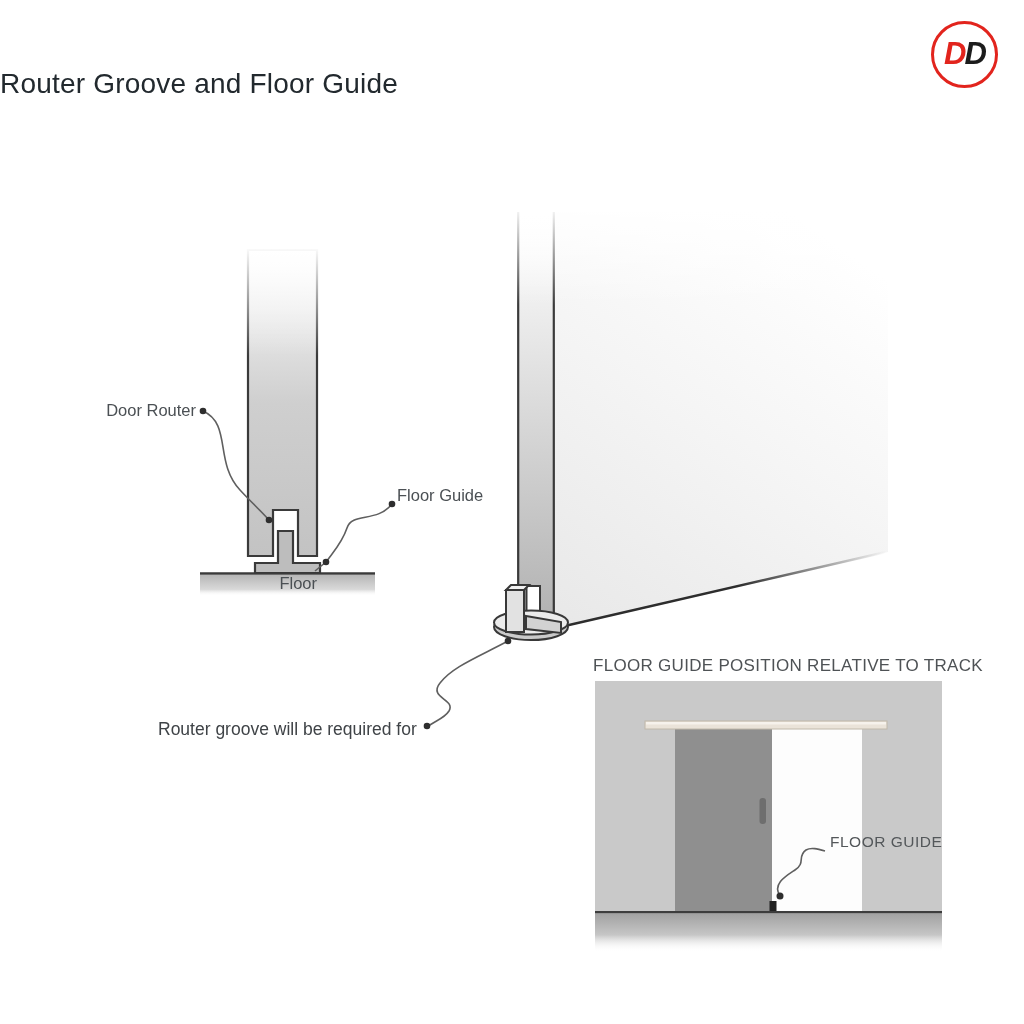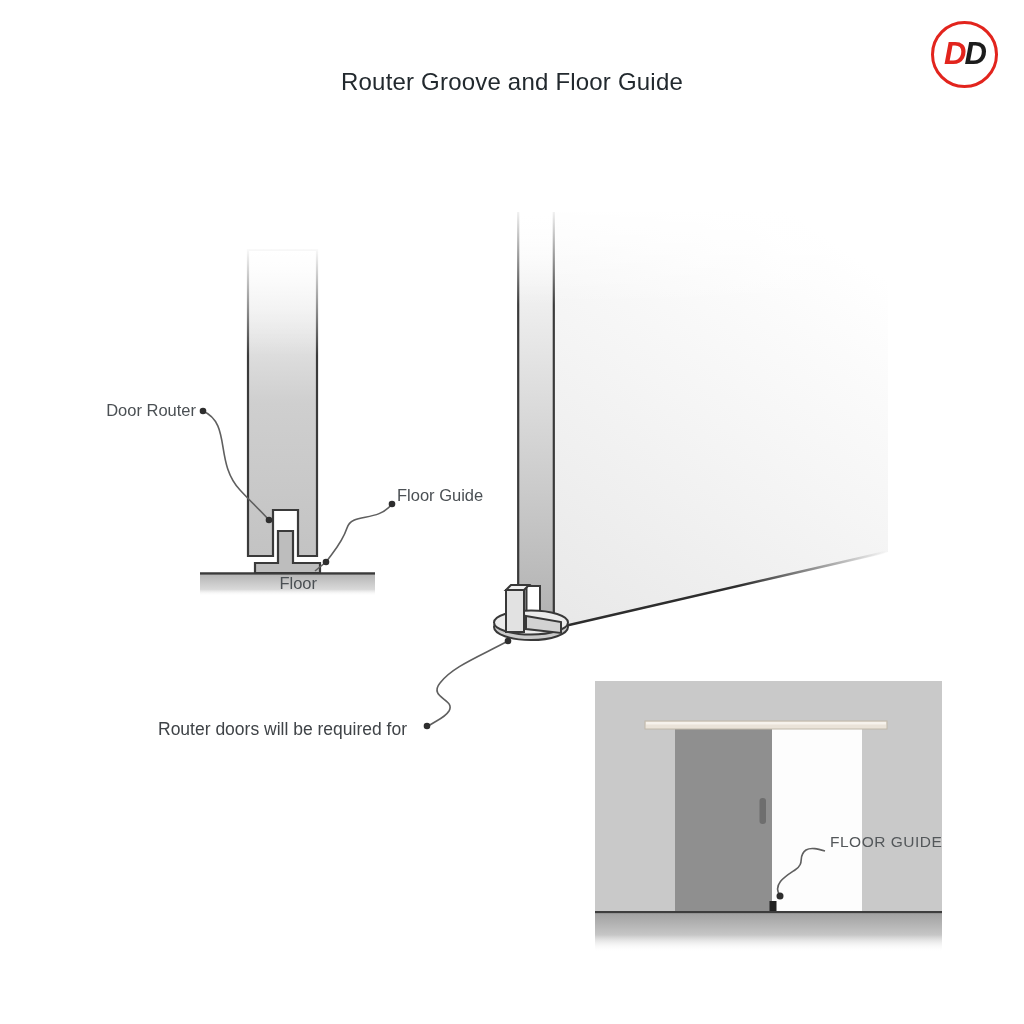--- a/index.html
+++ b/index.html
@@ -7,21 +7,21 @@
     --door-gray:#c6c6c6; --leader:#5f5f5f; --text-dark:#22292e;
     --text-gray:#4b5054; --inset-wall:#c9c9c9; --inset-door:#8f8f8f;
     --track-cream:#eae3d9;
   }
   *{margin:0;padding:0;box-sizing:border-box}
   html,body{background:#fff}
   body{font-family:"Liberation Sans","DejaVu Sans",sans-serif}
   #canvas{position:relative;width:1024px;height:1024px;background:#fff;overflow:hidden}
   #diagram-svg{position:absolute;left:0;top:0}
   .abs{position:absolute}
-  #page-title{left:0;right:0;top:68px;text-align:center;font-size:24px;
+  #page-title{left:0;right:0;top:68px;text-align:left;font-size:28px;
     font-weight:500;color:var(--text-dark);letter-spacing:.2px}
   #brand-logo{left:931px;top:21px;width:67px;height:67px;border:3px solid var(--accent-red);
     border-radius:50%;display:flex;align-items:center;justify-content:center;
     font-weight:bold;font-style:italic;font-size:31px;letter-spacing:-2px;padding-bottom:2px}
   #brand-logo .d1{color:var(--accent-red)}
   #brand-logo .d2{color:var(--logo-dark)}
   .small-label{font-size:16.5px;color:var(--text-gray)}
   #door-router-label{left:88px;top:401px;width:108px;text-align:right}
   #floor-guide-label-left{left:397px;top:486px}
   #floor-label{left:255px;top:574px;width:62px;text-align:right}
@@ -126,18 +126,19 @@
       <span class="d2">D</span>
   </div>
 
   <div class="abs small-label" id="door-router-label">Door Router</div>
 
   <div class="abs small-label" id="floor-guide-label-left">Floor Guide</div>
 
   <div class="abs small-label" id="floor-label">Floor</div>
 
   <div class="abs" id="note-text">
-    <div>Router doors will be required for</div>
+    <div>Router groove will be required for</div>
   </div>
 
+  <div class="abs" id="inset-heading">FLOOR GUIDE POSITION RELATIVE TO TRACK</div>
 
   <div class="abs" id="inset-floor-guide-label">FLOOR GUIDE</div>
 </div>
 
 </body></html>

